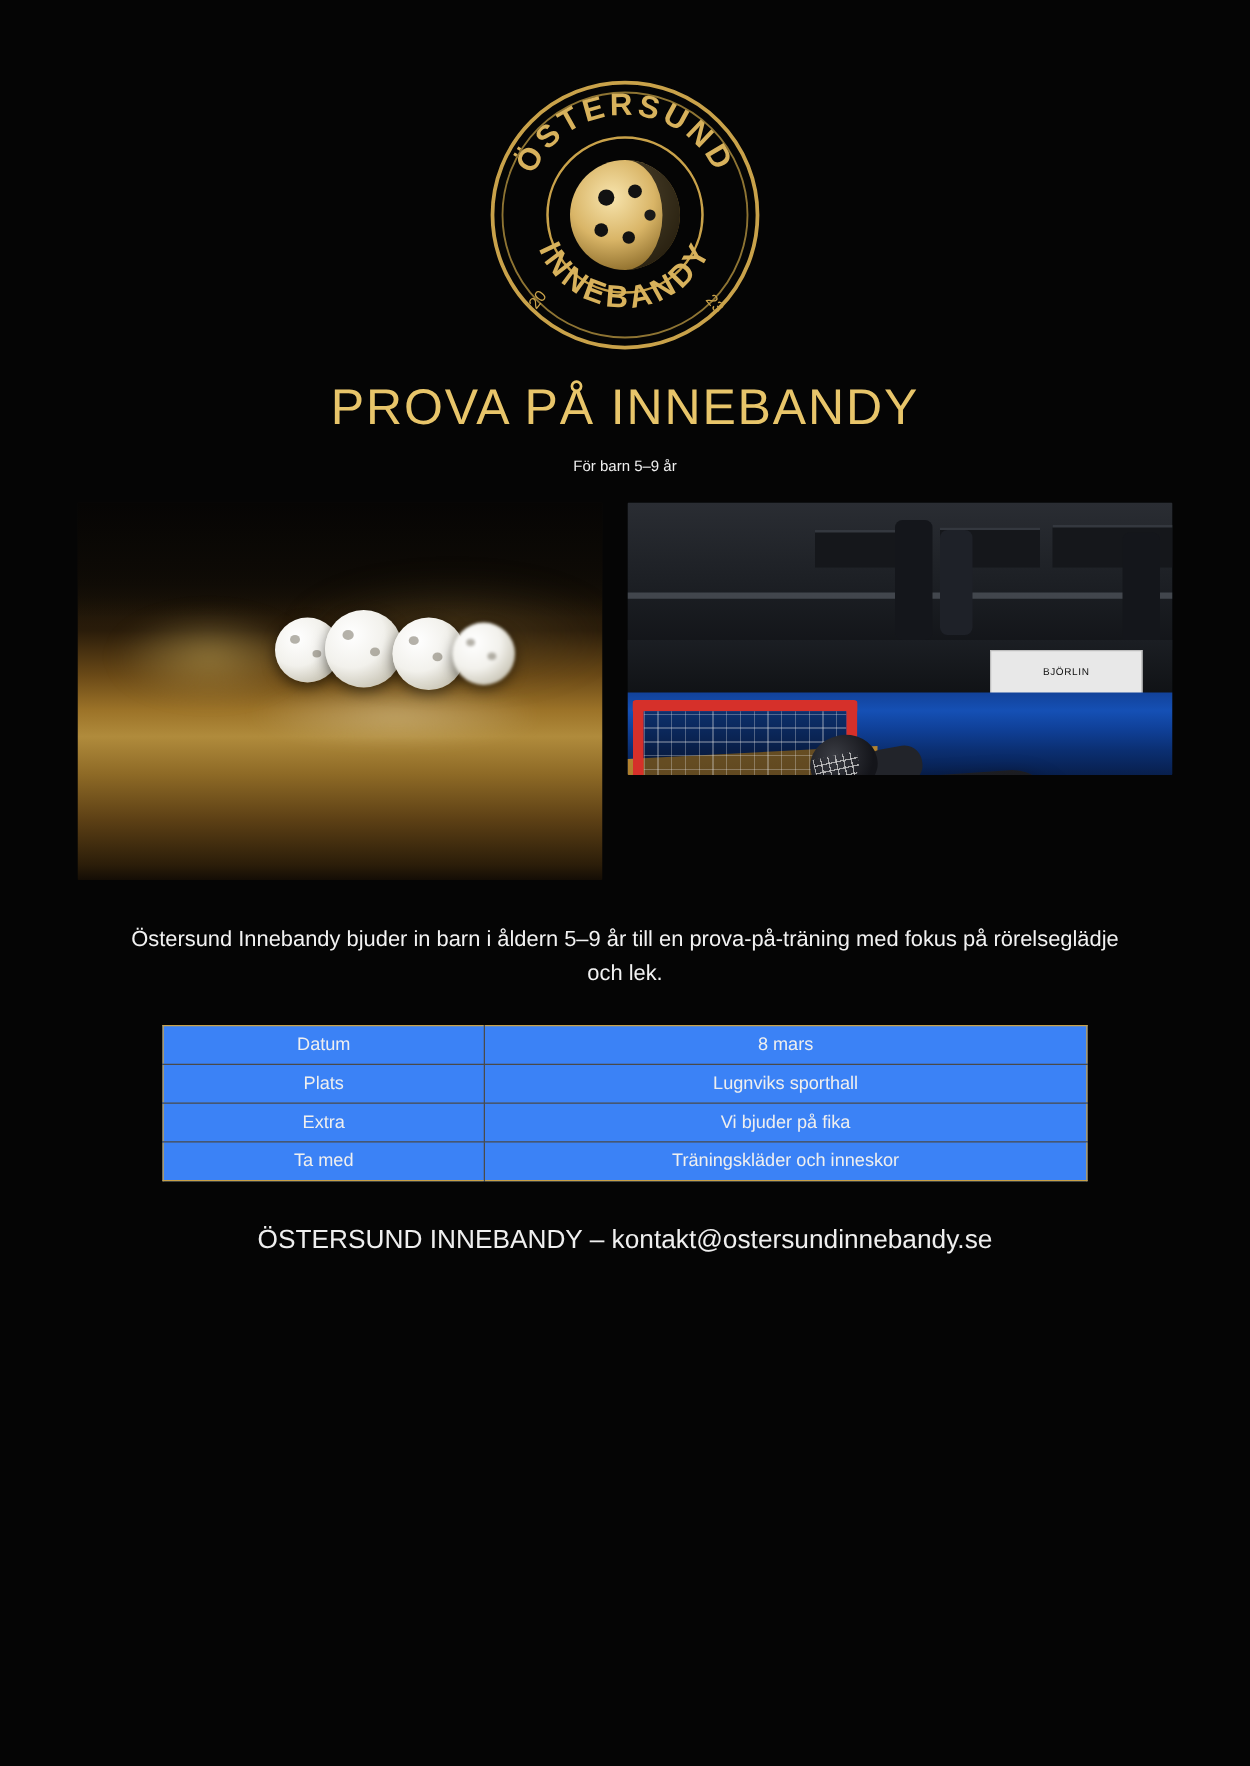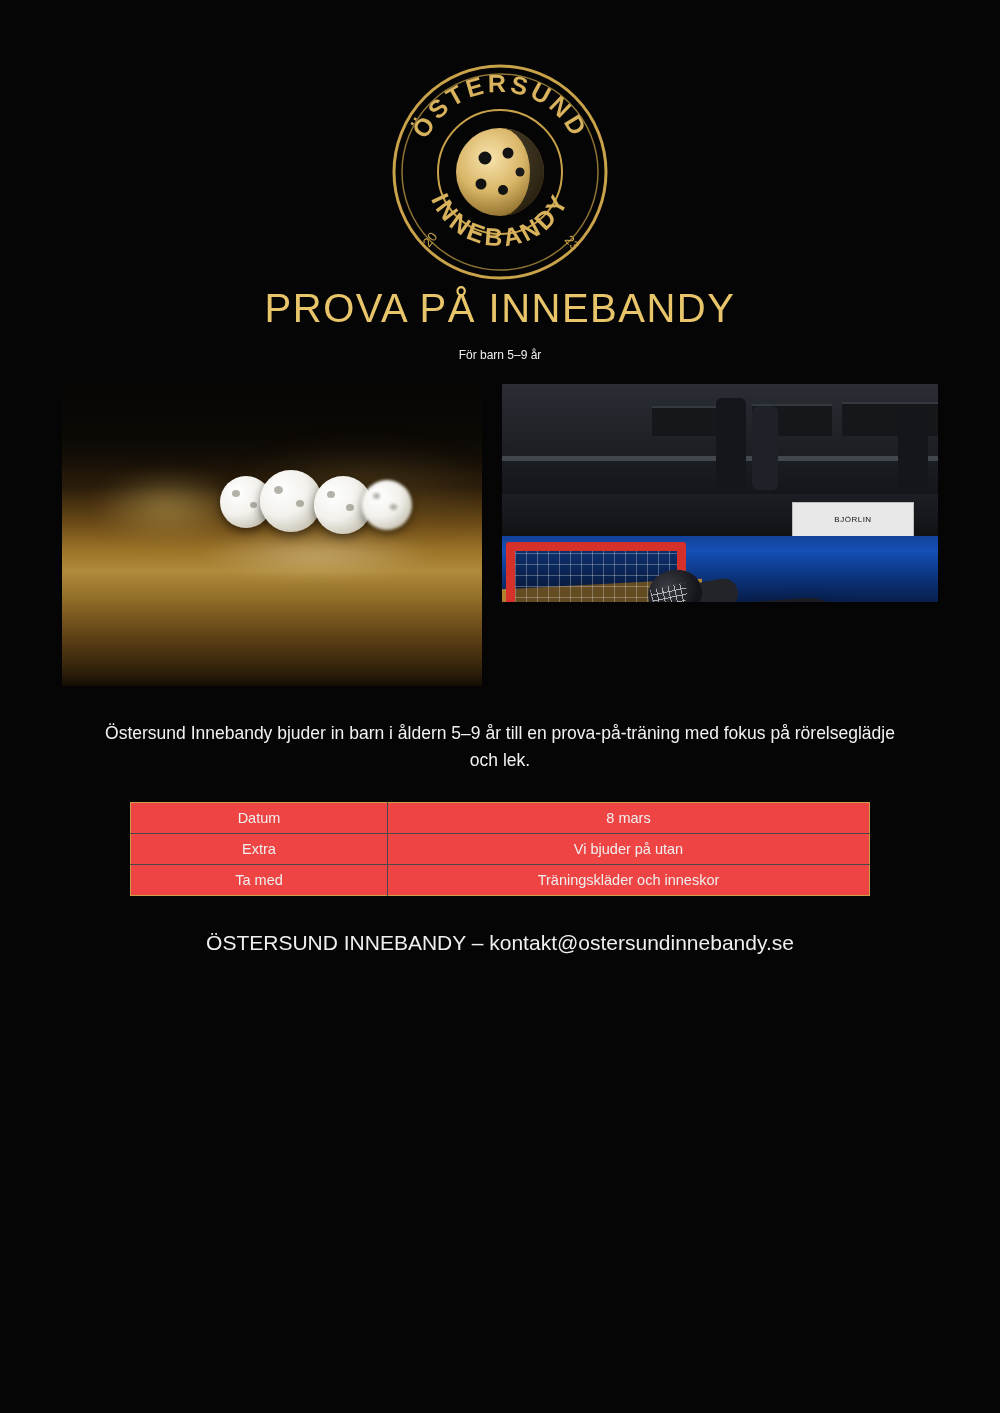--- a/index.html
+++ b/index.html
@@ -30,21 +30,21 @@
   .logo-wrap {
     margin-top: 58px;
     width: 228px;
     height: 228px;
     position: relative;
   }
   .logo-svg { display: block; }
 
   
   .title {
-    margin-top: 0;
+    margin-top: 18px;
     font-size: 40px;
     letter-spacing: 1.5px;
     color: #e8c56a;
     font-weight: 400;
     text-align: center;
     line-height: 1.1;
   }
   .subtitle {
     margin-top: 18px;
     font-size: 12px;
@@ -247,21 +247,21 @@
   }
   .copy p { margin: 0 0 22px 0; }
   .copy p:last-child { margin-bottom: 0; }
 
   
   .info-table {
     margin-top: 28px;
     width: 740px;
     border: 1px solid #c9a24a;
     border-collapse: collapse;
-    background: #ef4444;
+    background: #3b82f6;
   }
   .info-table td {
     border: 1px solid #4a4a4a;
     font-size: 14.5px;
     color: #efefef;
     padding: 6px 8px;
     text-align: center;
     height: 18px;
   }
   .info-table td.label { width: 240px; }
@@ -384,22 +384,26 @@
     <p>Östersund Innebandy bjuder in barn i åldern 5–9 år till en prova-på-träning med fokus på rörelseglädje och lek.</p>
   </div>
 
   <table class="info-table">
     <tbody>
       <tr>
         <td class="label">Datum</td>
         <td>8 mars</td>
       </tr>
       <tr>
+        <td class="label">Plats</td>
+        <td>Lugnviks sporthall</td>
+      </tr>
+      <tr>
         <td class="label">Extra</td>
-        <td>Vi bjuder på utan</td>
+        <td>Vi bjuder på fika</td>
       </tr>
       <tr>
         <td class="label">Ta med</td>
         <td>Träningskläder och inneskor</td>
       </tr>
     </tbody>
   </table>
 
   <div class="footer">
     <div class="f2">ÖSTERSUND INNEBANDY – kontakt@ostersundinnebandy.se</div>

